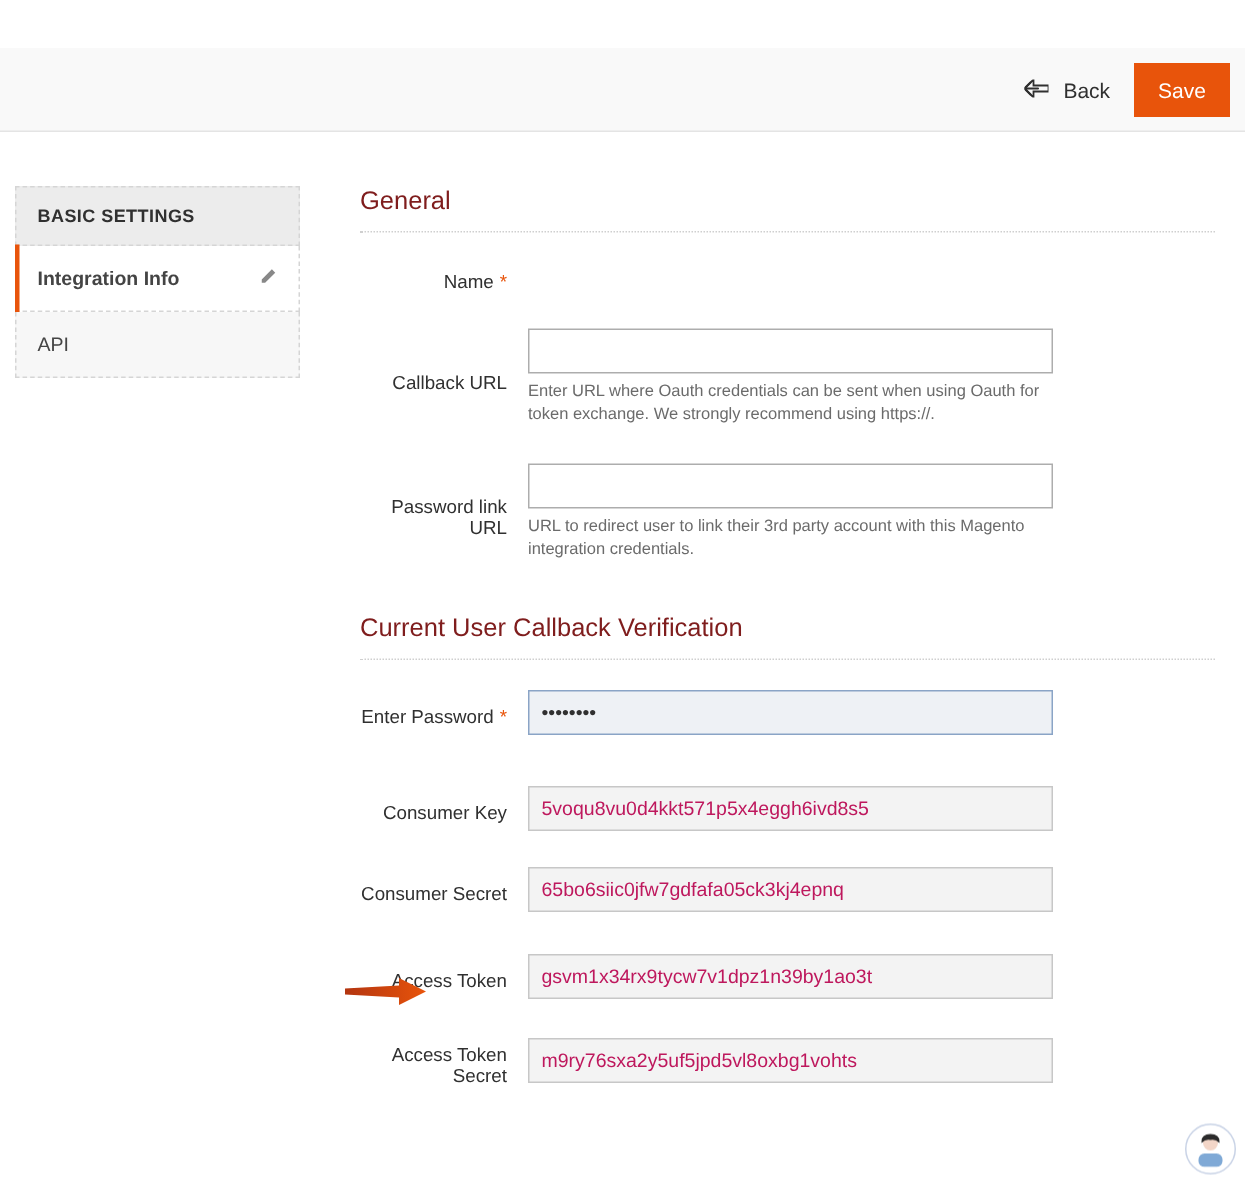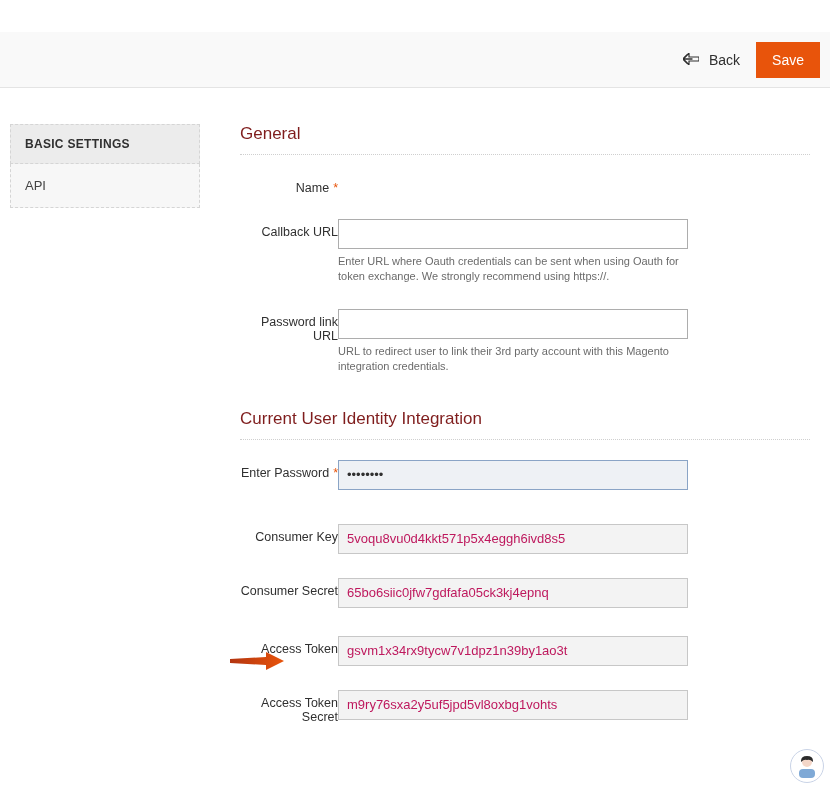--- a/index.html
+++ b/index.html
@@ -83,22 +83,23 @@
   .section { margin-bottom: 34px; }
   .section-title {
     font-size: 17px;
     color: #7f1d1d;
     padding-bottom: 10px;
     border-bottom: 1px dotted #cfcfcf;
     margin-bottom: 20px;
   }
   .field-row {
     display: flex;
-    align-items: flex-start;
+    align-items: center;
     margin-bottom: 24px;
+    gap: 14px;
   }
   .field-label {
     width: 98px;
     padding-top: 6px;
     text-align: right;
     font-size: 12.5px;
     color: #303030;
     flex-shrink: 0;
   }
   .req { color: #e8540b; padding-left: 4px; }
@@ -162,20 +163,28 @@
     </span>
     <span>Back</span>
   </div>
   <button class="save-btn">Save</button>
 </div>
 
 <div class="page">
 
   <div class="sidebar">
     <div class="sidebar-header">BASIC SETTINGS</div>
+    <div class="sidebar-item active">
+      <span>Integration Info</span>
+      <span class="pencil">
+        <svg viewBox="0 0 16 16">
+            <path d="M2 11 L11 2 L14 5 L5 14 L2 14 Z M2 14 L2 11" fill="#888"></path>
+          </svg>
+      </span>
+    </div>
     <div class="sidebar-item">
       <span>API</span>
     </div>
   </div>
 
   <div class="main">
 
     <div class="section">
       <div class="section-title">General</div>
 
@@ -197,21 +206,21 @@
       <div class="field-row">
         <div class="field-label">Password link URL</div>
         <div class="field-content">
           <input class="text-input" value="" style="">
           <div class="help-text">URL to redirect user to link their 3rd party account with this Magento integration credentials.</div>
         </div>
       </div>
     </div>
 
     <div class="section">
-      <div class="section-title">Current User Identity Integration</div>
+      <div class="section-title">Current User Callback Verification</div>
       <div class="field-row">
         <div class="field-label">
           <span>Enter Password</span><span class="req">*</span>
         </div>
         <div class="field-content">
           <input class="text-input focus-like" type="password" value="••••••••" style="">
         </div>
       </div>
     </div>
 

